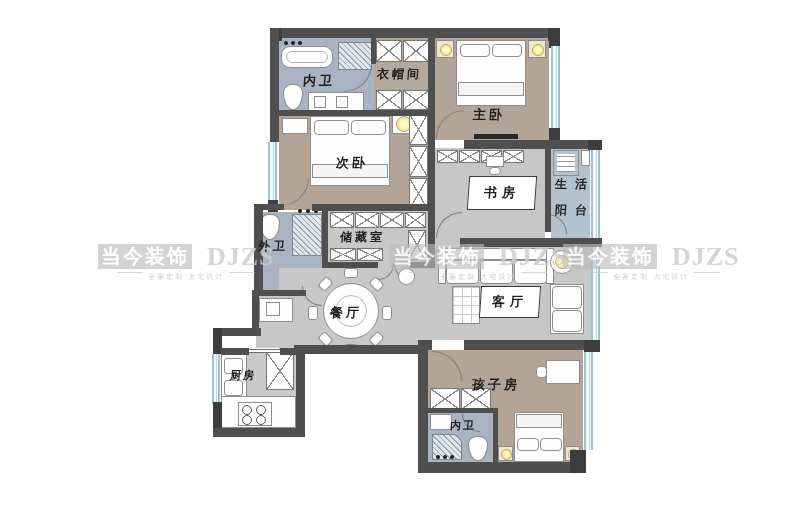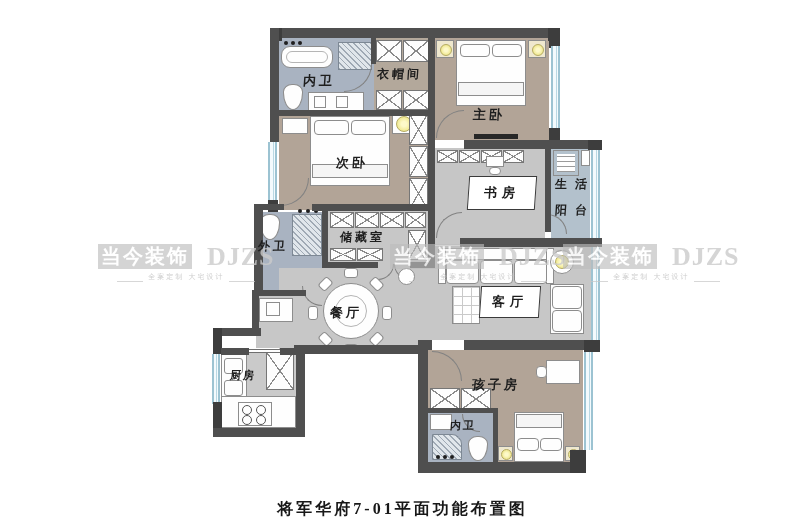--- a/index.html
+++ b/index.html
@@ -26,21 +26,21 @@
   .tv{position:absolute;background:#272727;}
   .rlabel{position:absolute;color:#1e1e1e;font-weight:bold;font-size:13px;letter-spacing:3px;white-space:nowrap;transform:skewX(-4deg);}
   .rlabel.small{font-size:11px;letter-spacing:2px;}
   .boxlabel{position:absolute;background:#fff;border:1.5px solid #3a3a3a;display:flex;align-items:center;justify-content:center;
             color:#1e1e1e;font-weight:bold;font-size:13px;letter-spacing:5px;white-space:nowrap;transform:skewX(-4deg);}
   .vlabel{letter-spacing:8px;}
   .wm{position:absolute;opacity:.85;pointer-events:none;}
   .wm-row{display:flex;align-items:center;}
   .wm-box{background:rgba(188,188,188,.75);color:#fff;font-weight:bold;font-size:20px;line-height:25px;padding:0 3px;letter-spacing:2px;white-space:nowrap;}
   .wm-en{color:rgba(202,202,202,.95);font-family:"Liberation Serif",serif;font-weight:bold;font-size:26px;line-height:25px;letter-spacing:1px;padding-left:15px;}
-  .wm-tagrow{display:flex;align-items:flex-end;justify-content:center;gap:5px;margin-top:3px;}
+  .wm-tagrow{display:flex;align-items:flex-start;justify-content:center;gap:5px;margin-top:3px;}
   .wm-line{width:26px;border-top:1.5px solid rgba(200,200,200,.85);}
   .wm-tag{color:rgba(193,193,193,.95);font-size:7px;letter-spacing:2px;white-space:nowrap;}
   .caption{position:absolute;left:0;right:0;top:499px;text-align:center;font-family:"Liberation Serif",serif;
            font-weight:bold;font-size:16px;letter-spacing:3px;color:#181818;}
 </style>
 </head>
 <body>
 
 <div id="canvas">
 
@@ -281,15 +281,14 @@
       <span class="wm-box">当今装饰</span>
       <span class="wm-en">DJZS</span>
     </div>
     <div class="wm-tagrow">
         <span class="wm-line"></span>
         <span class="wm-tag">全案定制 大宅设计</span>
         <span class="wm-line"></span>
       </div>
   </div>
 
-  <div class="caption">将军华府7-01平面功能布置图</div>
 
 </div>
 
 </body></html>

